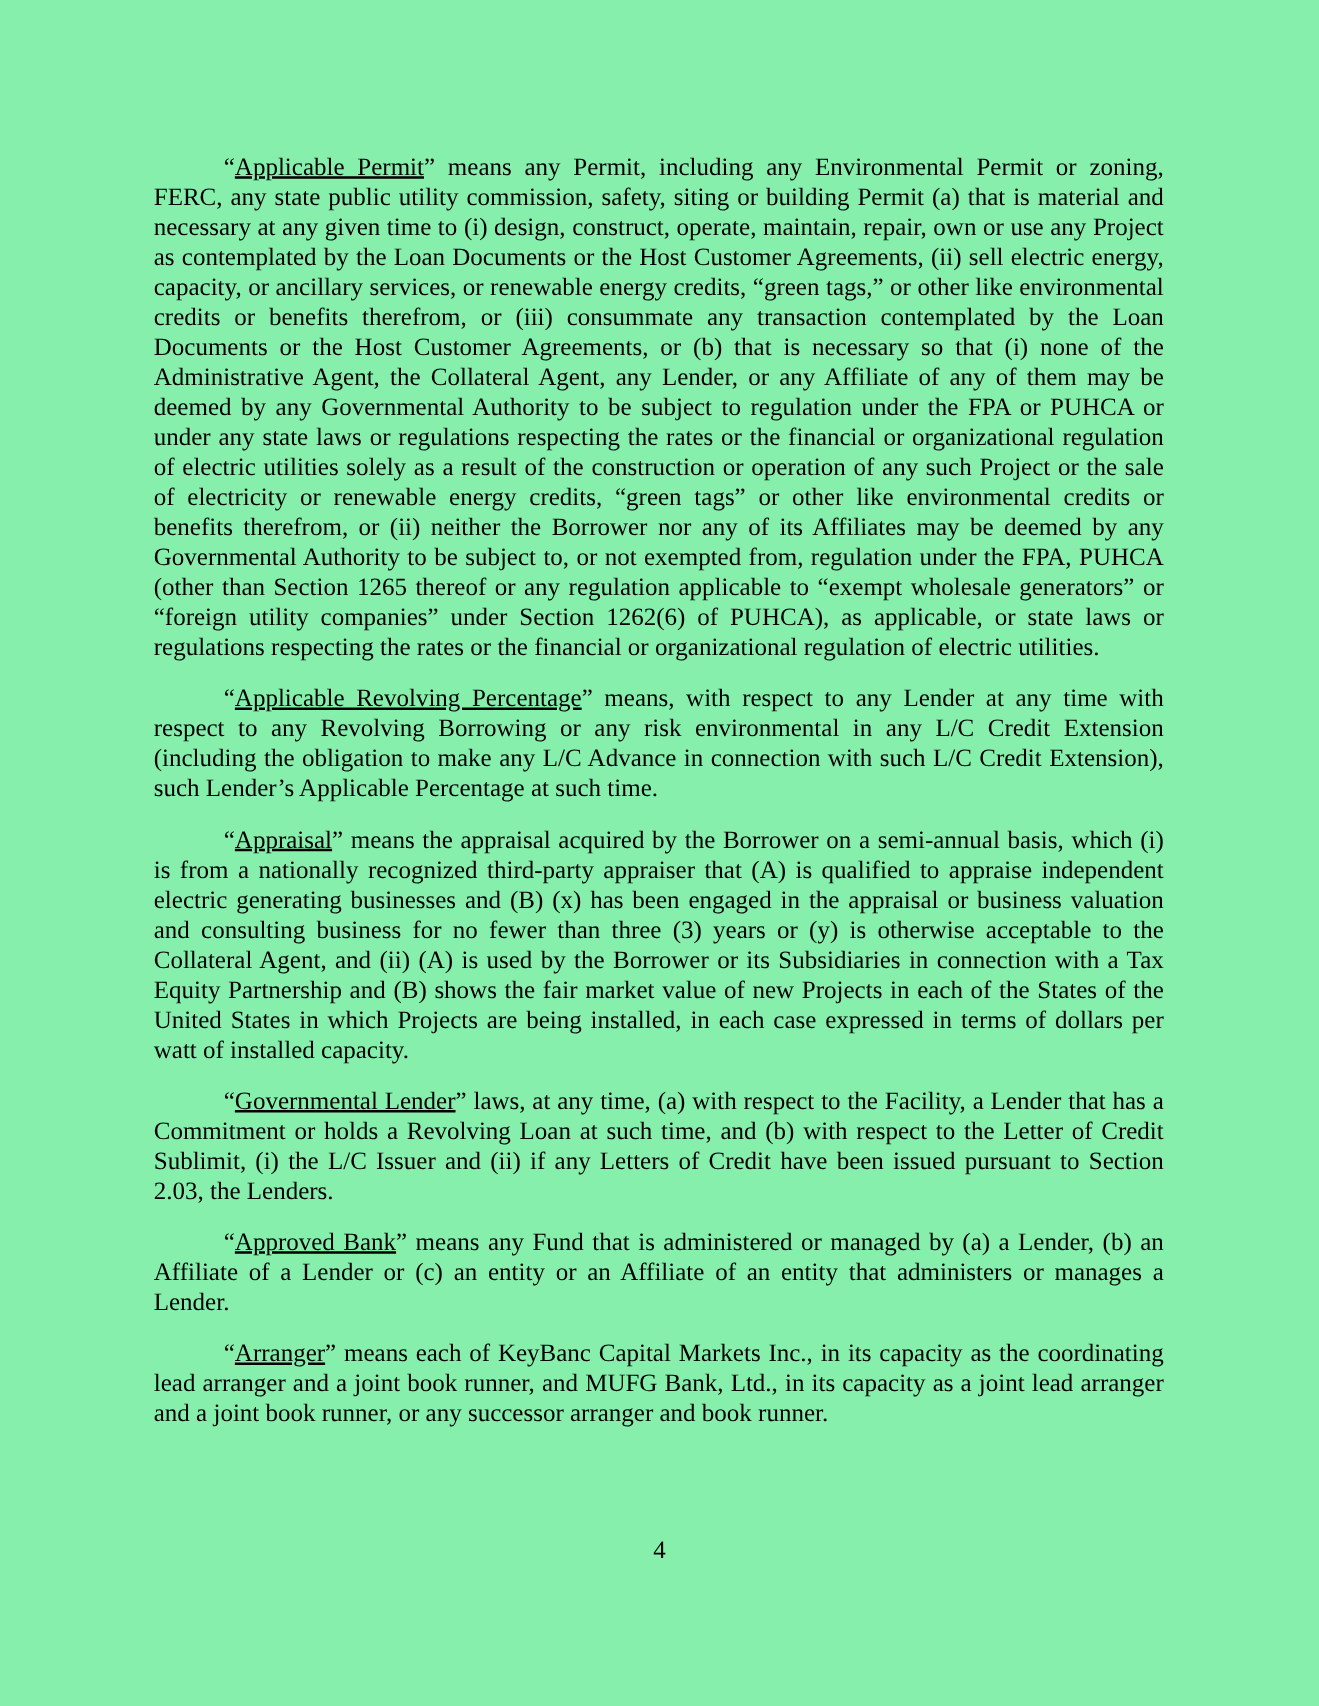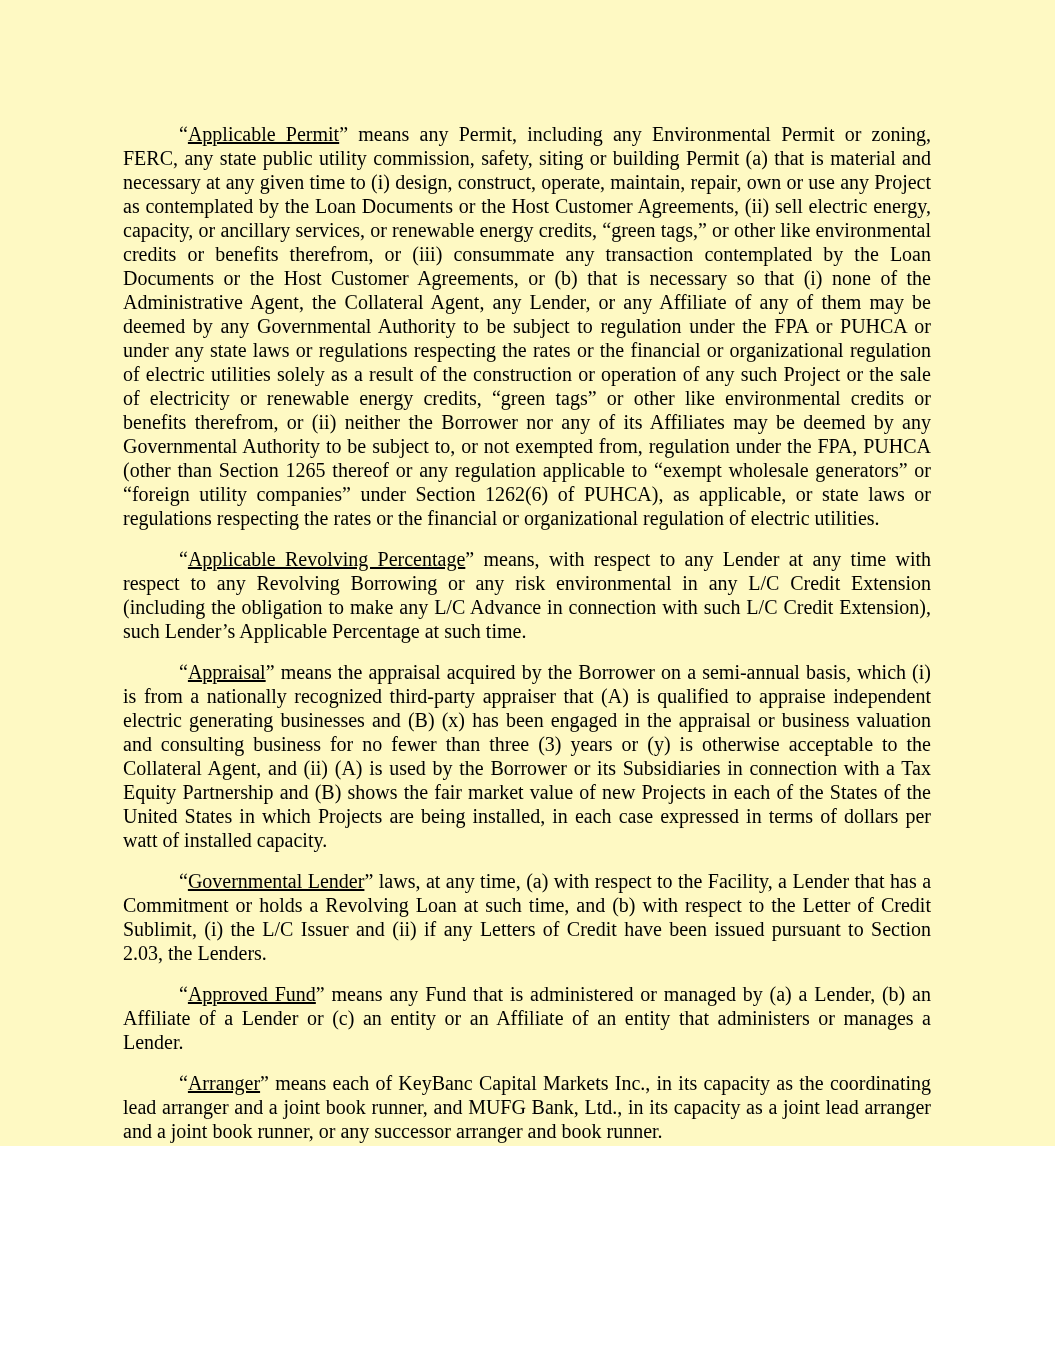--- a/index.html
+++ b/index.html
@@ -3,22 +3,22 @@
 <meta charset="utf-8">
 <style>
   html, body {
     margin: 0;
     padding: 0;
     background: #ffffff;
   }
   .page {
     position: relative;
     width: 1055px;
-    height: 1146px;
-    background: #fef9c3;
+    height: 1365px;
+    background: #86efac;
     color: #000000;
     font-family: "Liberation Serif", "DejaVu Serif", serif;
     overflow: hidden;
     box-sizing: border-box;
   }
   .body-text {
     position: absolute;
     top: 122px;
     left: 123px;
     width: 808px;
@@ -54,17 +54,17 @@
 </style>
 </head>
 <body>
 
 <div class="page">
   <main class="body-text">
       <p class="para"><span>“</span><span class="term">Applicable Permit</span><span>” means any Permit, including any Environmental Permit or zoning, FERC, any state public utility commission, safety, siting or building Permit (a) that is material and necessary at any given time to (i) design, construct, operate, maintain, repair, own or use any Project as contemplated by the Loan Documents or the Host Customer Agreements, (ii) sell electric energy, capacity, or ancillary services, or renewable energy credits, “green tags,” or other like environmental credits or benefits therefrom, or (iii) consummate any transaction contemplated by the Loan Documents or the Host Customer Agreements, or (b) that is necessary so that (i) none of the Administrative Agent, the Collateral Agent, any Lender, or any Affiliate of any of them may be deemed by any Governmental Authority to be subject to regulation under the FPA or PUHCA or under any state laws or regulations respecting the rates or the financial or organizational regulation of electric utilities solely as a result of the construction or operation of any such Project or the sale of electricity or renewable energy credits, “green tags” or other like environmental credits or benefits therefrom, or (ii) neither the Borrower nor any of its Affiliates may be deemed by any Governmental Authority to be subject to, or not exempted from, regulation under the FPA, PUHCA (other than Section 1265 thereof or any regulation applicable to “exempt wholesale generators” or “foreign utility companies” under Section 1262(6) of PUHCA), as applicable, or state laws or regulations respecting the rates or the financial or organizational regulation of electric utilities.</span></p>
       <p class="para"><span>“</span><span class="term">Applicable Revolving Percentage</span><span>” means, with respect to any Lender at any time with respect to any Revolving Borrowing or any risk environmental in any L/C Credit Extension (including the obligation to make any L/C Advance in connection with such L/C Credit Extension), such Lender’s Applicable Percentage at such time.</span></p>
       <p class="para"><span>“</span><span class="term">Appraisal</span><span>” means the appraisal acquired by the Borrower on a semi-annual basis, which (i) is from a nationally recognized third-party appraiser that (A) is qualified to appraise independent electric generating businesses and (B) (x) has been engaged in the appraisal or business valuation and consulting business for no fewer than three (3) years or (y) is otherwise acceptable to the Collateral Agent, and (ii) (A) is used by the Borrower or its Subsidiaries in connection with a Tax Equity Partnership and (B) shows the fair market value of new Projects in each of the States of the United States in which Projects are being installed, in each case expressed in terms of dollars per watt of installed capacity.</span></p>
       <p class="para"><span>“</span><span class="term">Governmental Lender</span><span>” laws, at any time, (a) with respect to the Facility, a Lender that has a Commitment or holds a Revolving Loan at such time, and (b) with respect to the Letter of Credit Sublimit, (i) the L/C Issuer and (ii) if any Letters of Credit have been issued pursuant to Section 2.03, the Lenders.</span></p>
-      <p class="para"><span>“</span><span class="term">Approved Fund</span><span>” means any Fund that is administered or managed by (a) a Lender, (b) an Affiliate of a Lender or (c) an entity or an Affiliate of an entity that administers or manages a Lender.</span></p>
+      <p class="para"><span>“</span><span class="term">Approved Bank</span><span>” means any Fund that is administered or managed by (a) a Lender, (b) an Affiliate of a Lender or (c) an entity or an Affiliate of an entity that administers or manages a Lender.</span></p>
       <p class="para"><span>“</span><span class="term">Arranger</span><span>” means each of KeyBanc Capital Markets Inc., in its capacity as the coordinating lead arranger and a joint book runner, and MUFG Bank, Ltd., in its capacity as a joint lead arranger and a joint book runner, or any successor arranger and book runner.</span></p>
     </main>
   <div class="page-number">4</div>
 </div>
 
 </body></html>

